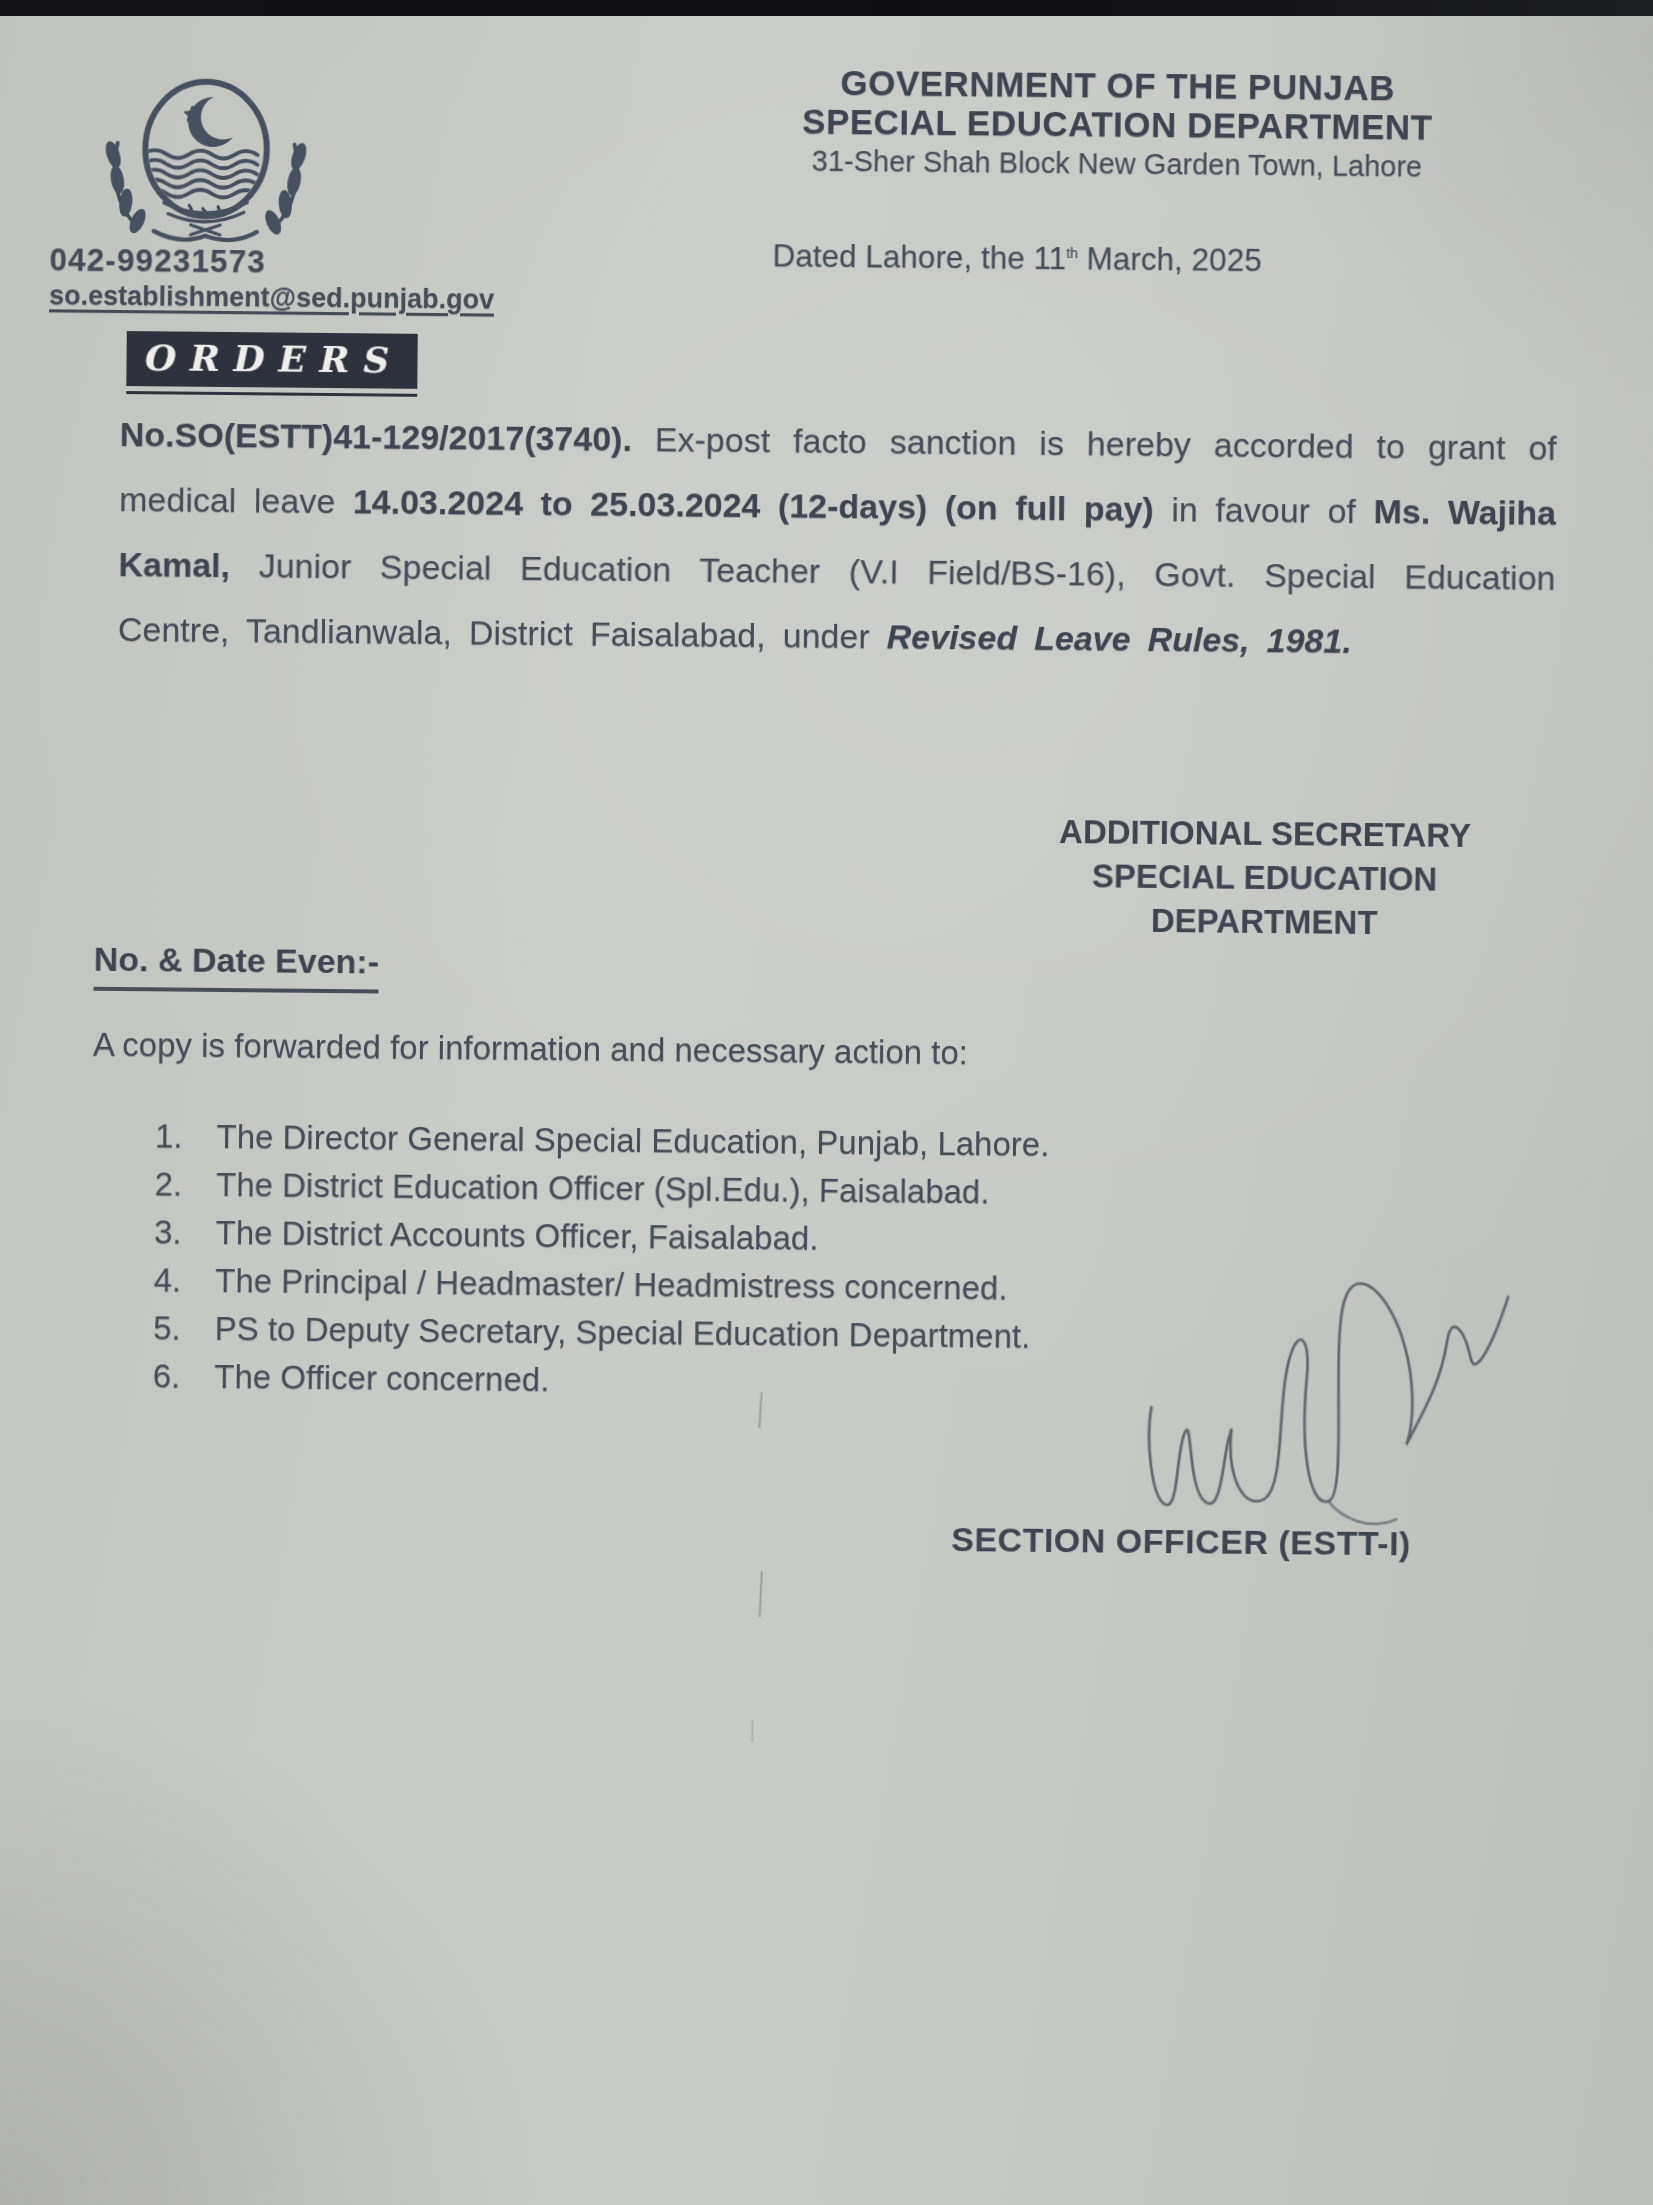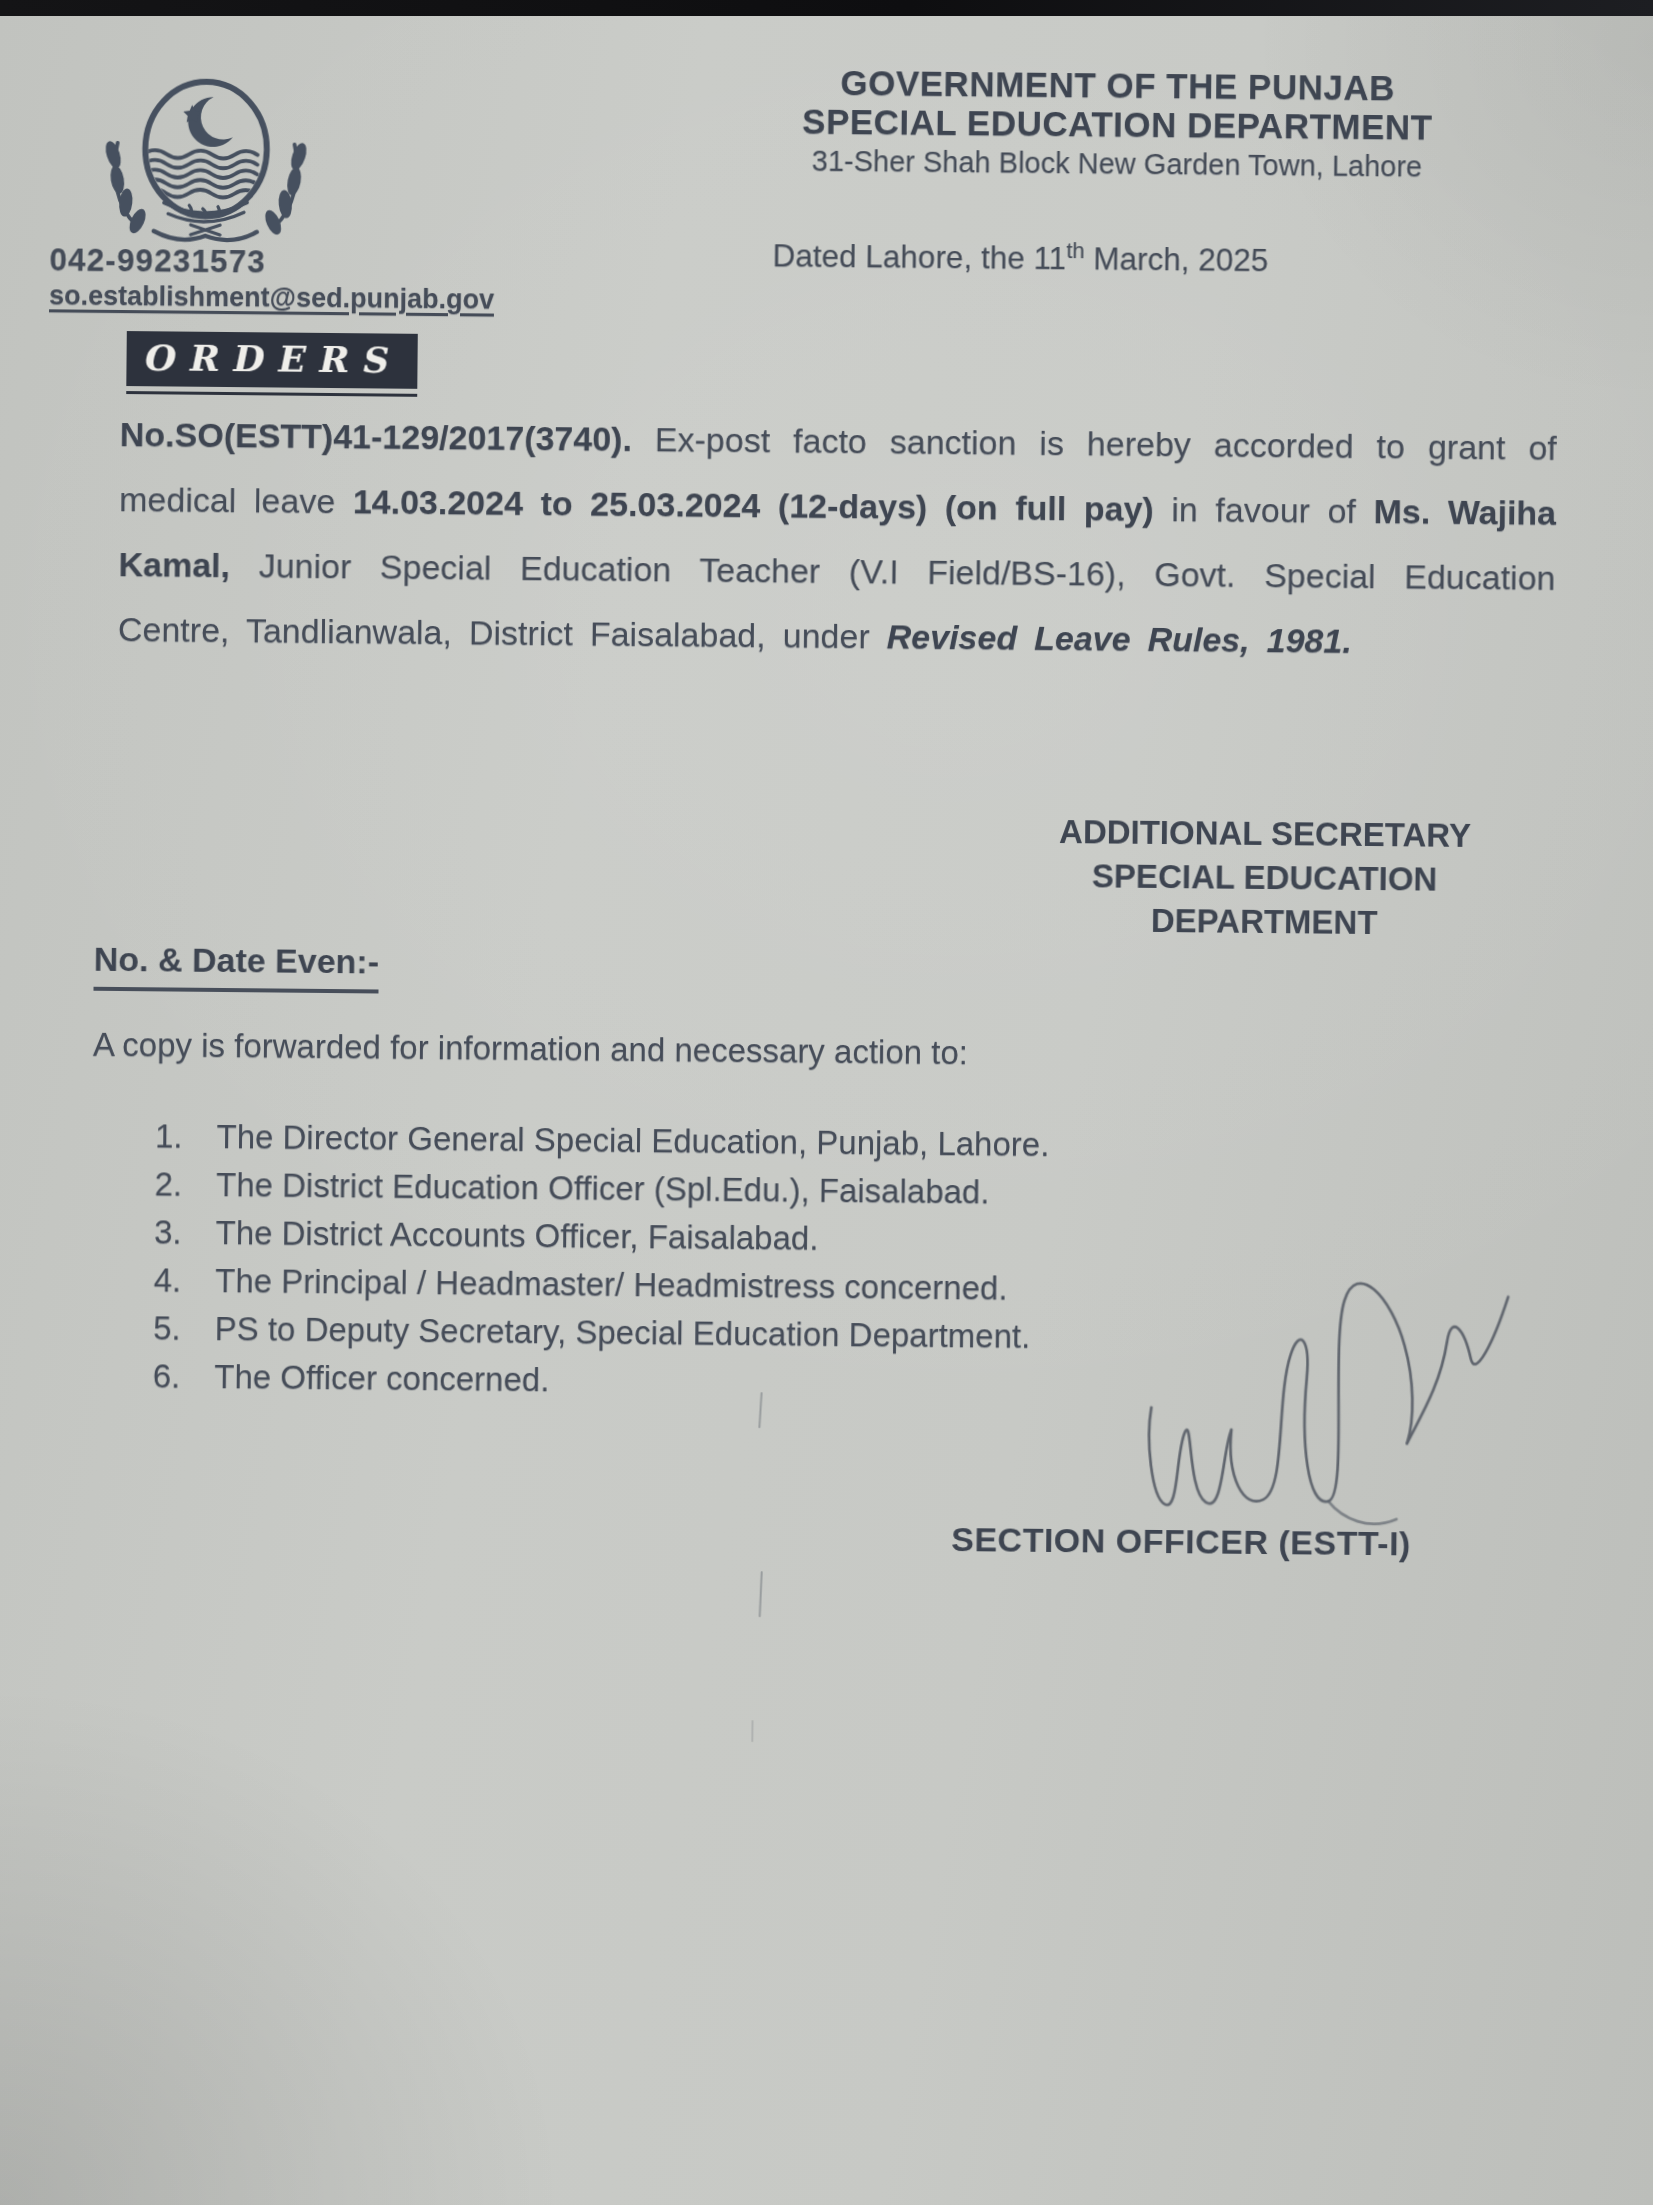--- a/index.html
+++ b/index.html
@@ -26,21 +26,21 @@
 
   .phone{left:52px;top:243px;font-size:31.5px;font-weight:bold;letter-spacing:1.1px;}
   .email{left:52px;top:282px;font-size:27px;font-weight:bold;
          text-decoration:underline;text-decoration-thickness:2.7px;text-underline-offset:5.4px;}
 
   .head-block{left:733px;top:57px;width:771px;text-align:center;line-height:1.12;}
   .head-line1,.head-line2{font-size:35px;font-weight:bold;letter-spacing:0.5px;color:#3e4551;}
   .head-addr{font-size:29px;margin-top:3.3px;}
 
   .date-line{left:775px;top:232px;font-size:31.5px;}
-  .sup{font-size:22px;vertical-align:super;line-height:0;}
+  .sup{font-size:14px;vertical-align:super;line-height:0;}
 
   .orders-wrap{left:130px;top:332px;border-bottom:3.8px solid #2d323d;padding-bottom:4.9px;}
   .orders-box{background:#2d323d;color:#efeeea;display:inline-block;
     font-family:"DejaVu Serif","Liberation Serif",serif;font-style:italic;font-weight:bold;
     font-size:36px;letter-spacing:.38em;padding:5.4px 15px 7.6px 18.4px;
     text-shadow:0 0 1.1px rgba(255,255,255,.25);}
 
   .para{left:124px;top:403px;width:1437px;font-size:34px;line-height:65px;
         text-align:justify;text-justify:inter-word;word-spacing:7.6px;}
 

